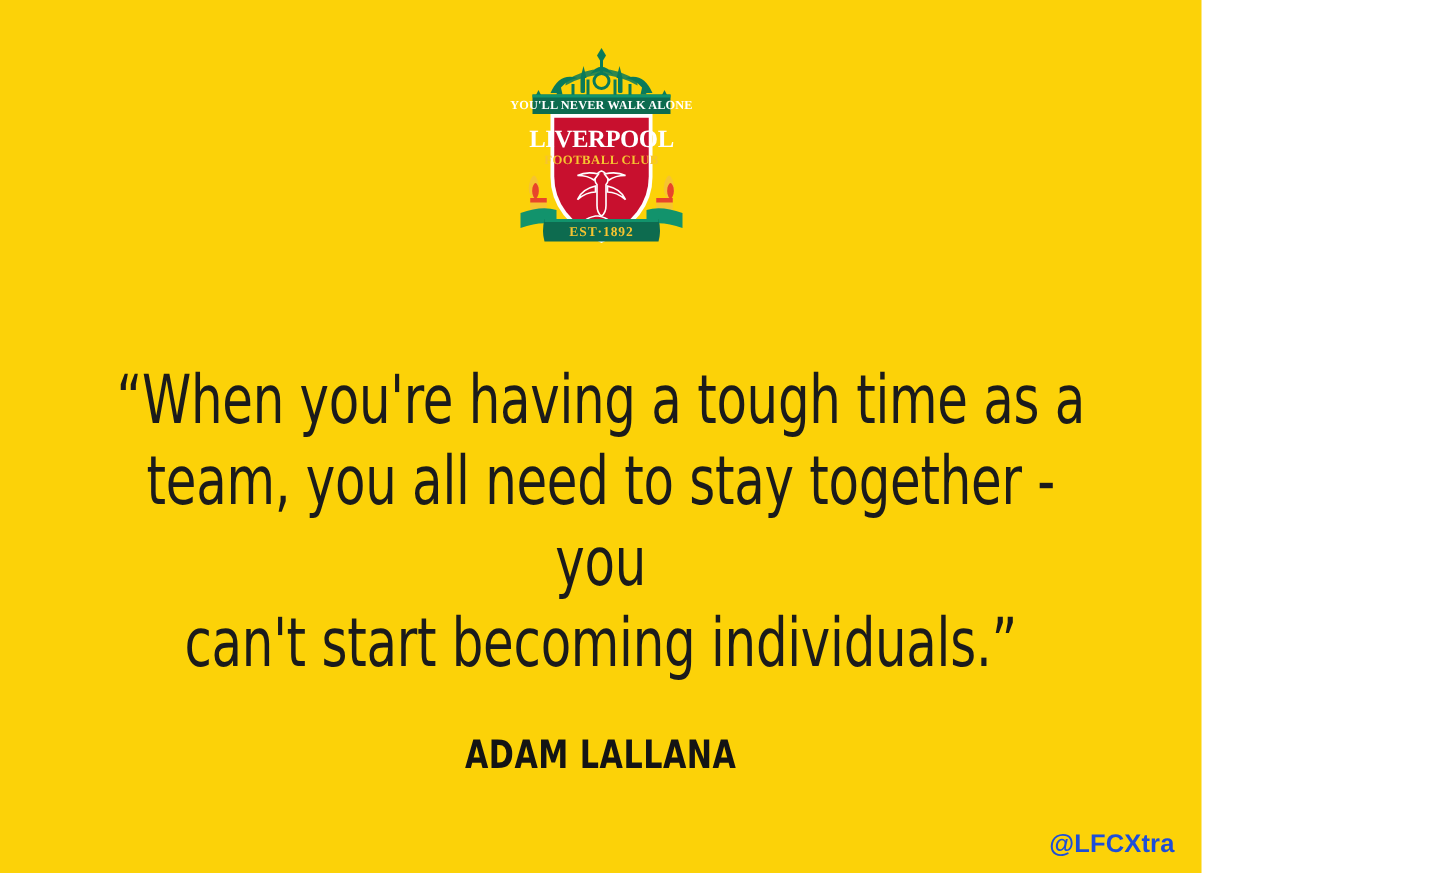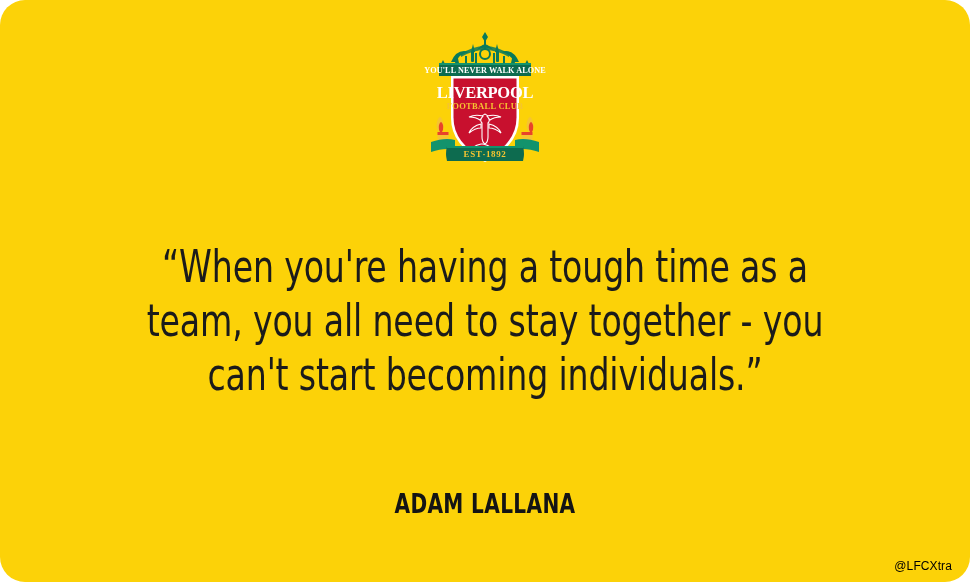--- a/index.html
+++ b/index.html
@@ -7,25 +7,24 @@
     padding: 0;
   }
   body {
     width: 970px;
     height: 582px;
     overflow: hidden;
     font-family: "Liberation Sans", sans-serif;
   }
   .card {
     position: relative;
-    width: 970px;
+    width: 801px;
     height: 582px;
     background: #FCD208;
     box-sizing: border-box;
-    border-radius: 25px;
   }
 
   
   .crest-wrap {
     position: absolute;
     left: 0;
     right: 0;
     top: 30px;
     display: flex;
     justify-content: center;
@@ -68,24 +67,24 @@
     letter-spacing: 0.4px;
     transform: scaleX(0.86);
     transform-origin: center top;
   }
 
   
   .handle {
     position: absolute;
     right: 18px;
     bottom: 9px;
-    color: #000000;
+    color: #1d4ed8;
     font-family: "Liberation Sans", sans-serif;
-    font-size: 12px;
-    font-weight: 400;
+    font-size: 17px;
+    font-weight: 700;
     letter-spacing: 0.1px;
   }
 </style>
 </head>
 <body>
 
 <div class="card">
 
   <div class="crest-wrap">
     <svg class="crest" viewBox="0 0 128 138">

